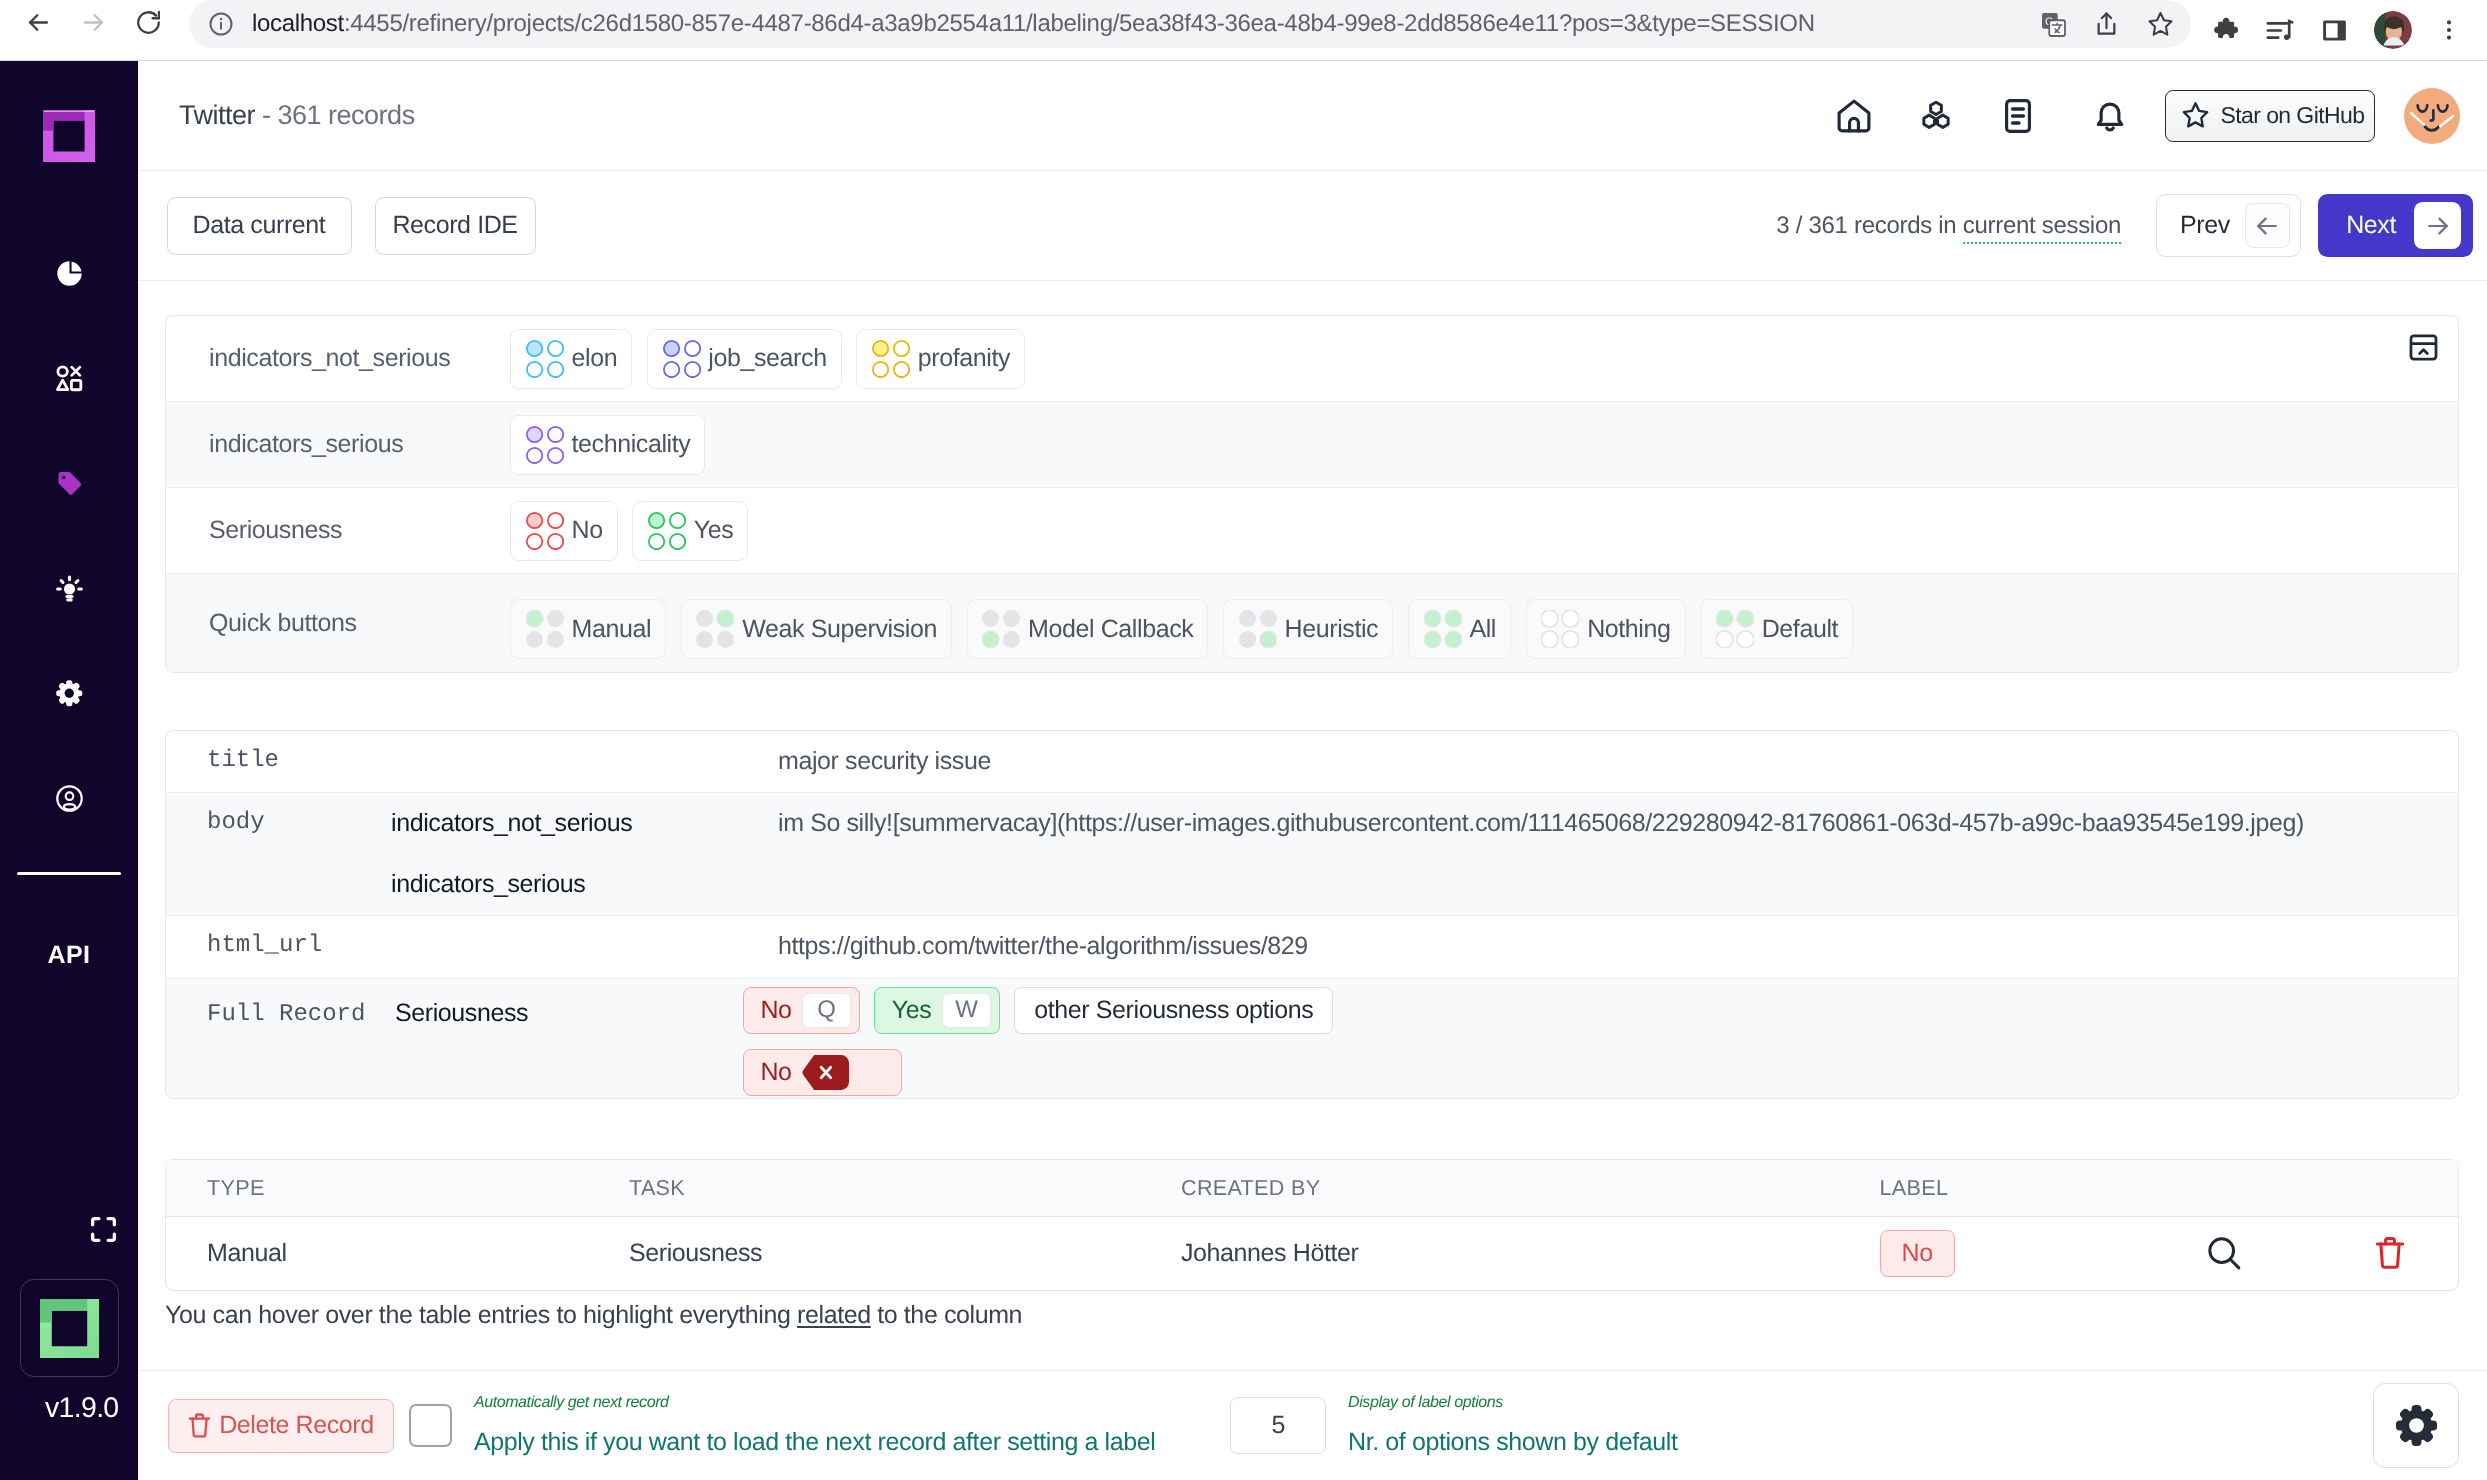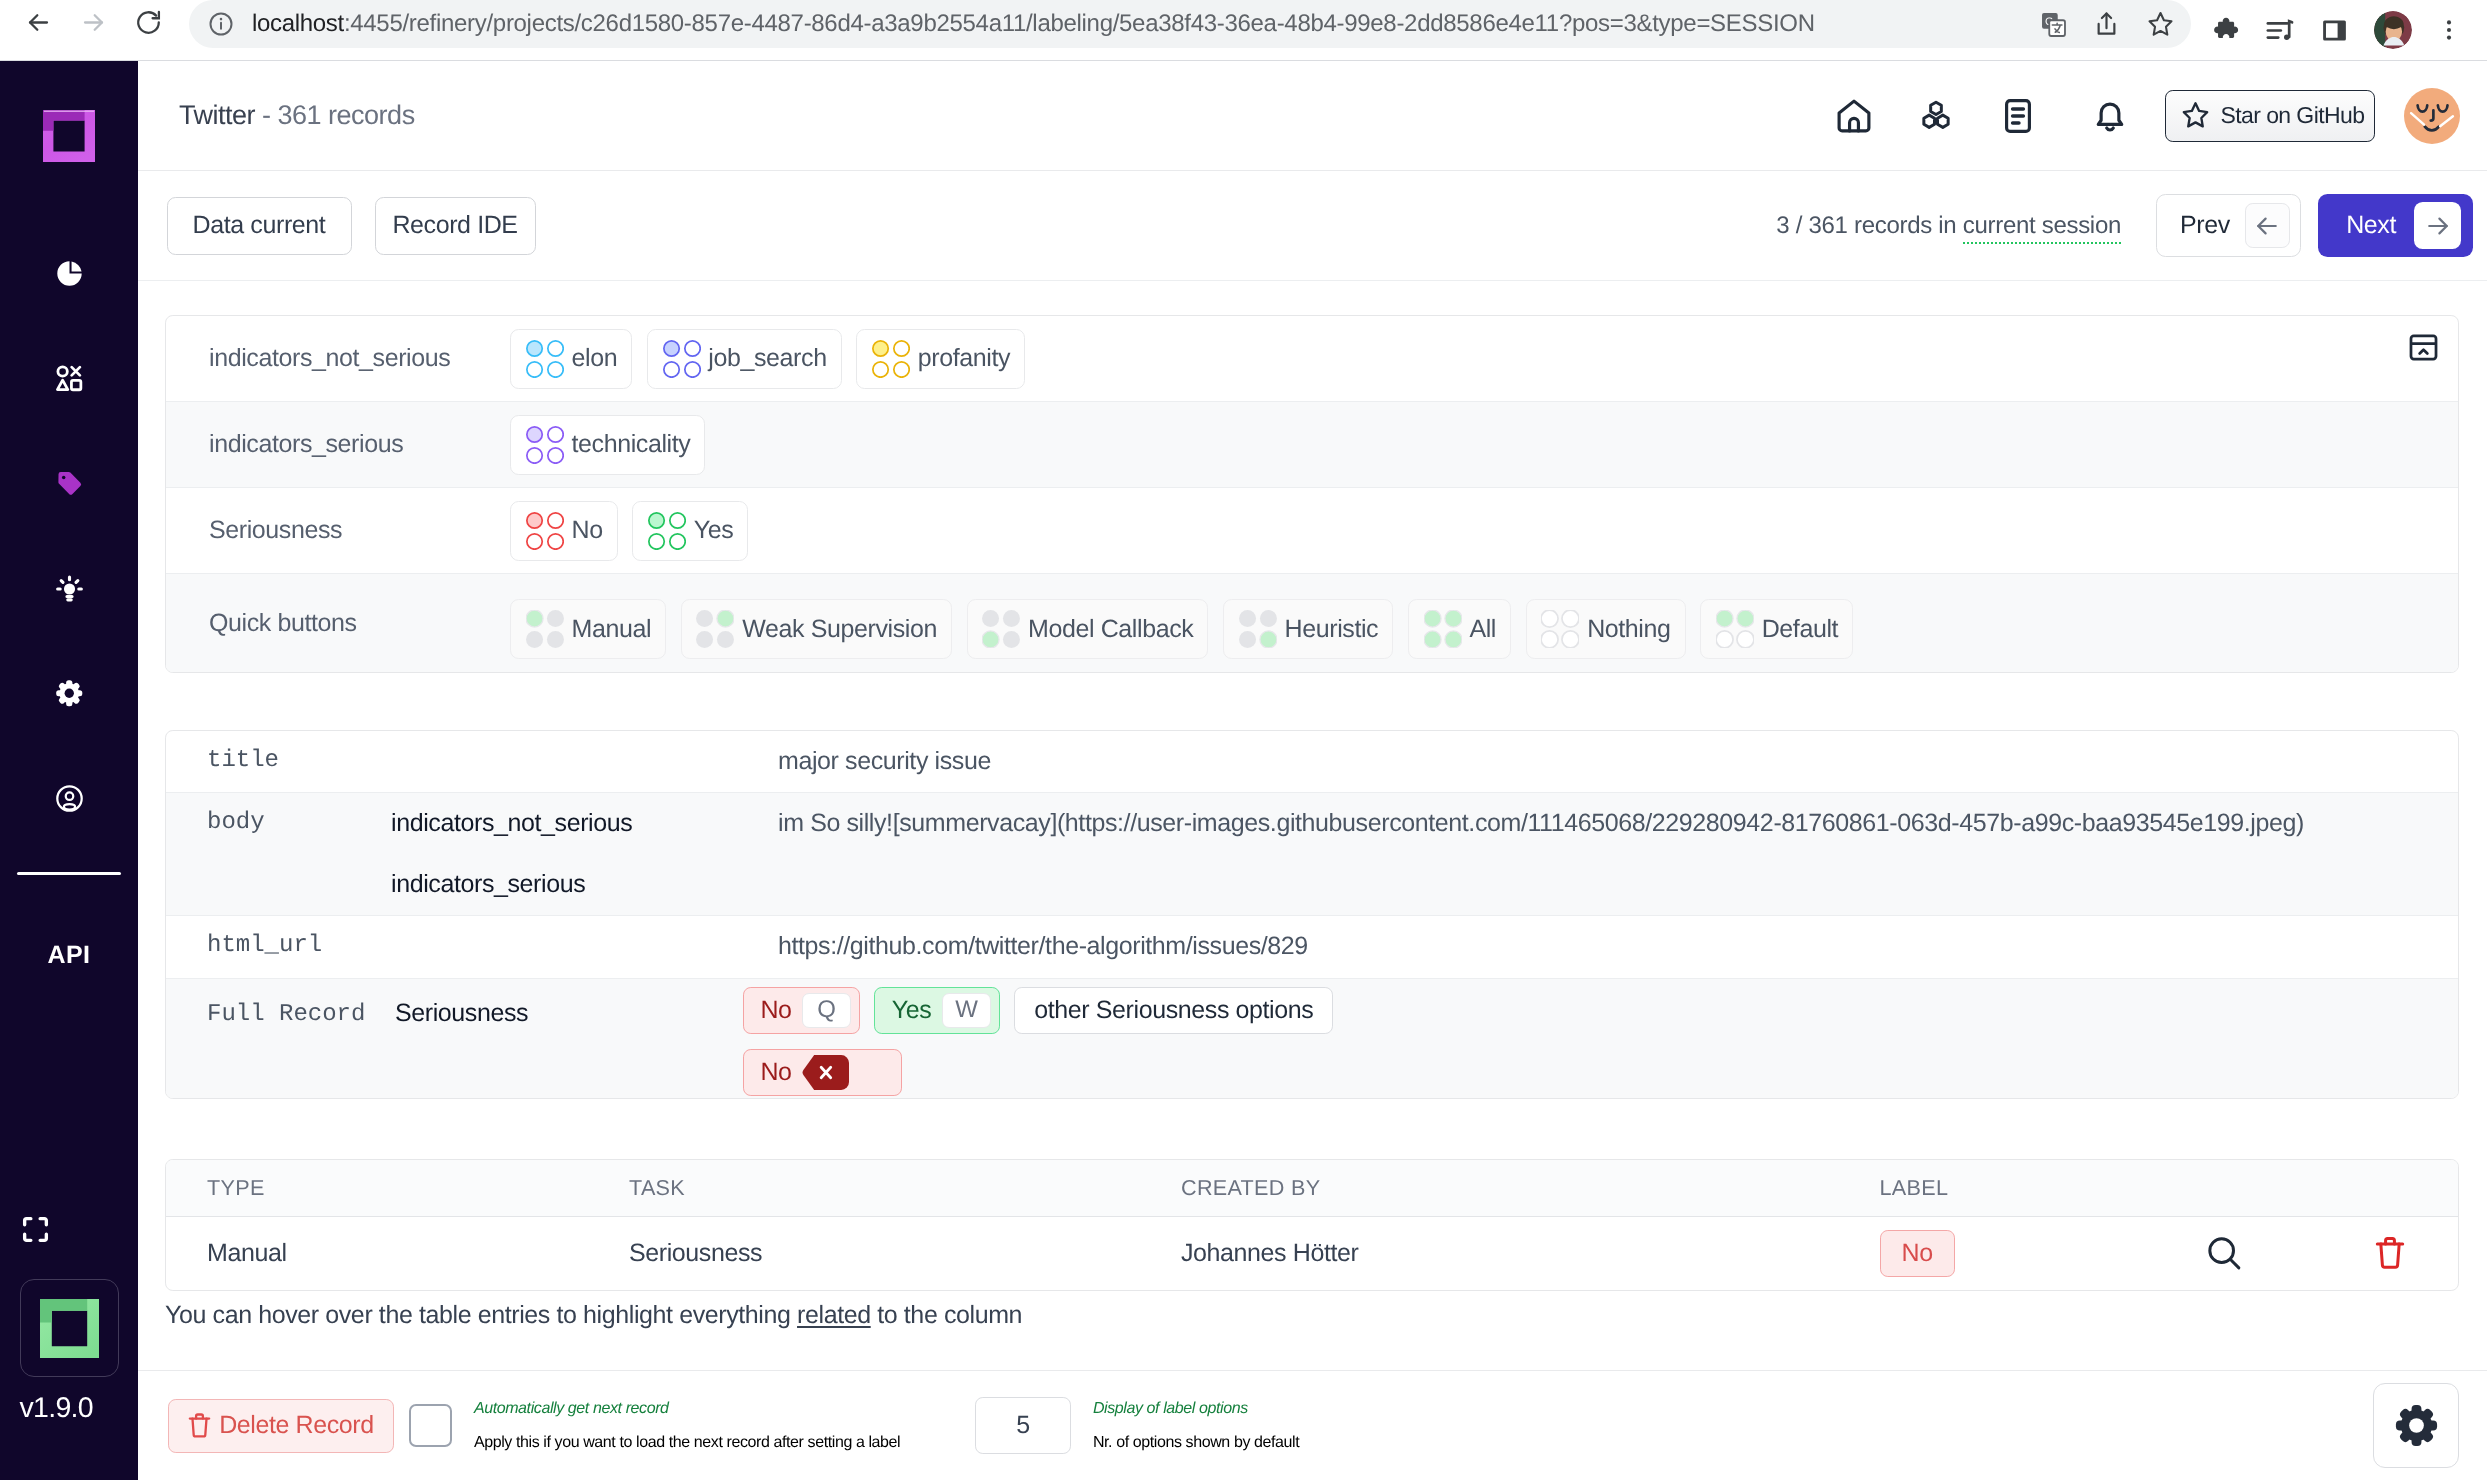--- a/index.html
+++ b/index.html
@@ -21,21 +21,21 @@
   .chrome-right { display:flex; align-items:center; gap:24px; padding-right:25px; }
   .avatar-img { width:38px; height:38px; border-radius:50%; overflow:hidden; position:relative; display:block;}
 
   
   .sidebar { position:absolute; left:0; top:61px; width:138px; height:1419px; background:#10062b;
              display:flex; flex-direction:column; align-items:center; }
   .sb-logo { margin-top:46px; width:57px; height:57px; display:flex; align-items:center; justify-content:center; }
   .sb-item { width:69px; height:54px; display:flex; align-items:center; justify-content:center; }
   .sb-divider { width:104px; height:2.6px; background:#fff; border-radius:1.7px; }
   .sb-api { color:#fff; font-weight:bold; font-size:25px; letter-spacing:0.4px; }
-  .sb-bottom { margin-top:auto; display:flex; flex-direction:column; align-items:flex-start; }
+  .sb-bottom { margin-top:auto; display:flex; flex-direction:column; align-items:flex-end; }
   .sb-expand { width:31px; height:31px; display:flex; align-items:center; justify-content:center; }
   .sb-greenbox { width:99px; height:98px; border:1.7px solid #423a59; border-radius:14px;
                  display:flex; align-items:center; justify-content:center; margin-top:34px;}
   .sb-version { color:#fff; font-size:28.5px; margin:14.7px 0 0 0; letter-spacing:-0.7px; }
 
   
   .page { position:absolute; left:138px; top:61px; width:2349px; height:1419px; background:#fff; }
   .pheader { height:110px; border-bottom:0.9px solid #e9eaec; display:flex; align-items:center;
              padding:0 27px 0 41px; }
   .ptitle { font-size:27px; color:#394150; letter-spacing:-0.5px; }
@@ -138,21 +138,21 @@
 
   
   .footer { position:absolute; left:138px; bottom:0; width:2349px; height:110px; border-top:0.9px solid #e9eaec;
             display:flex; align-items:center; padding:0 28px 0 27px; }
   .del-btn { height:54px; border:1.3px solid #f3b6b6; border-radius:7.8px; background:#fdefef; color:#d9534f;
              display:flex; align-items:center; gap:5.2px; padding:0 19px 0 16.4px; font-size:25px;
              letter-spacing:-0.4px; margin-left:2.6px;}
   .chk { width:43px; height:43px; border:2.2px solid #9ca3af; border-radius:7px; background:#fff; margin-left:15.5px; }
   .fblock { margin-left:21.6px; }
   .ftitle { font-size:16px; color:#15803d; letter-spacing:-0.4px;font-style:italic; }
-  .fdesc { font-size:16px; color:#000000; margin-top:16px; letter-spacing:-0.4px; }
+  .fdesc { font-size:25px; color:#0f766e; margin-top:16px; letter-spacing:-0.4px; }
   .numbox { width:96px; height:57px; border:1.3px solid #dbdde1; border-radius:7.8px; display:flex;
             align-items:center; justify-content:center; font-size:25px; color:#374151; margin-left:75px; }
   .gearbtn { margin-left:auto; width:86px; height:85px; border:1.3px solid #dbdde1; border-radius:12px;
              background:#fff; display:flex; align-items:center; justify-content:center; }
 </style>
 </head>
 <body>
 
 <div class="chrome">
   <div class="nav-btn" style="margin-left:15.5px">

